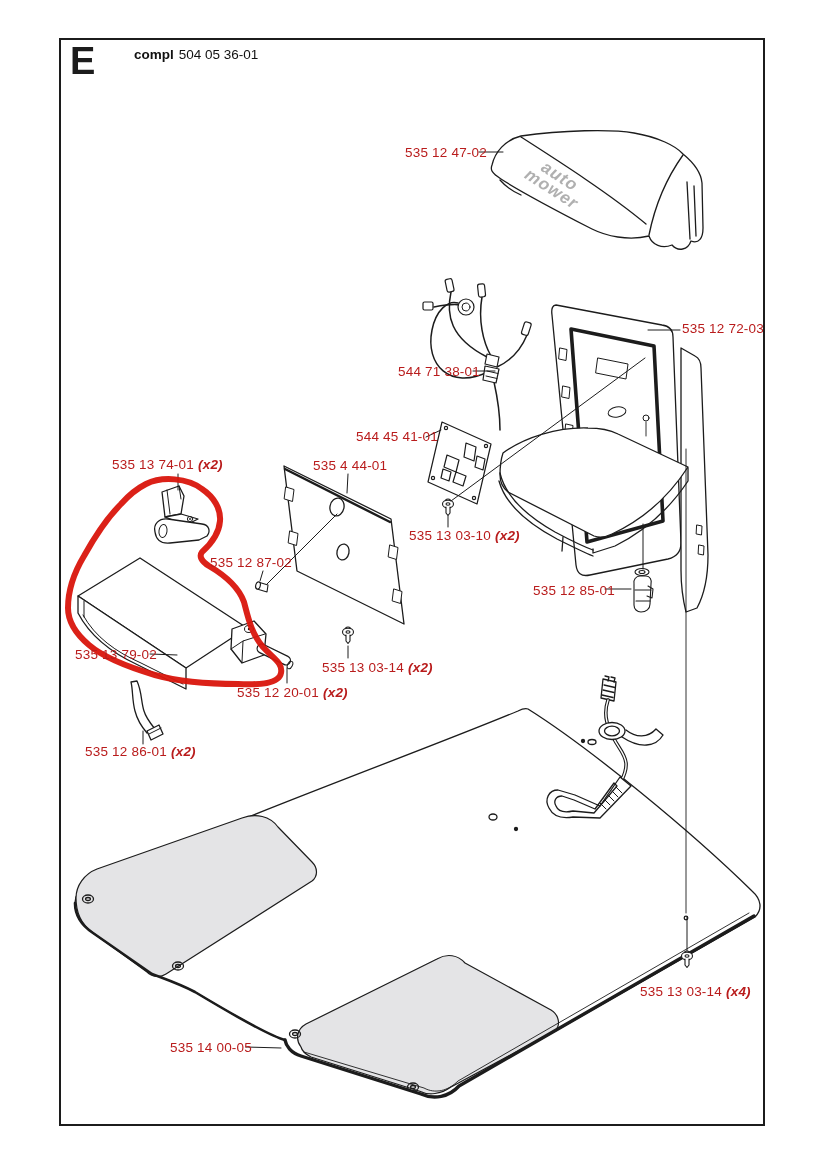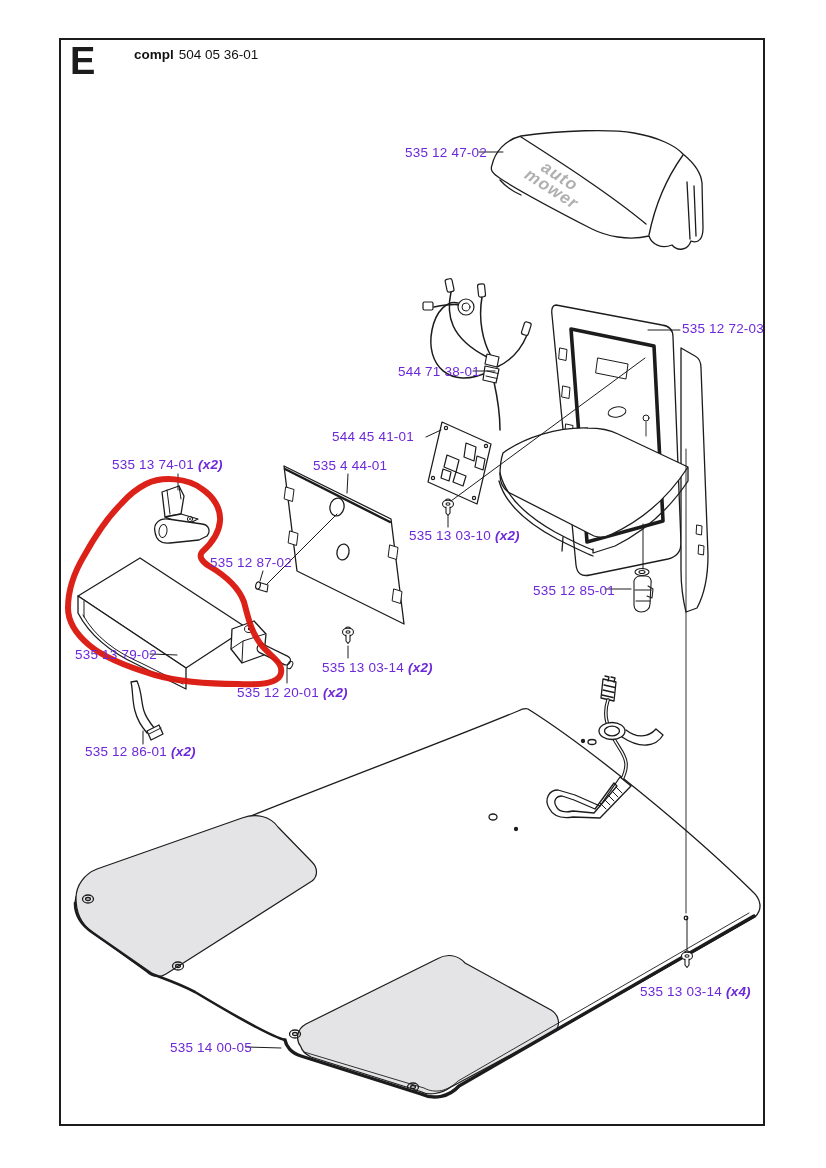--- a/index.html
+++ b/index.html
@@ -7,21 +7,21 @@
     position:relative;width:826px;height:1168px;background:#ffffff;
     font-family:"Liberation Sans",sans-serif;overflow:hidden;
   }
   #frame-border{
     position:absolute;left:59px;top:38px;width:706px;height:1088px;
     border:2px solid #1c1c1c;box-sizing:border-box;background:#fff;
   }
   #diagram-svg{position:absolute;left:0;top:0;}
   .plabel{
     position:absolute;white-space:nowrap;
-    font-size:13.5px;color:#6d28d9;letter-spacing:0.2px;
+    font-size:13.5px;color:#b91c1c;letter-spacing:0.2px;
   }
   .plabel .qty{font-weight:bold;margin-left:4px;font-style:italic;}
   #sheet-letter{
     position:absolute;left:70px;top:42px;font-size:38px;font-weight:bold;color:#1c1c1c;line-height:1;
   }
   #sheet-title{
     position:absolute;left:106px;top:47px;font-size:13.5px;color:#111;white-space:nowrap;margin-left:28px;
   }
   #sheet-title .compl{font-weight:bold;margin-right:5px;}
 </style>
@@ -243,21 +243,21 @@
       <path d="M687,951 L687,917"></path>
       <path d="M246,1047 L281,1048"></path>
     </g>
 
     <path stroke="#d9150c" stroke-width="6" opacity="0.95" d="M146,484 C162,476 188,478 202,489 C214,497 221,509 220,521 C219,534 211,544 202,552 C199,556 201,561 209,566 C226,576 239,588 244,602 C248,617 251,633 263,647 C274,659 283,663 281,673 C279,684 259,685 238,684 C211,684 180,682 155,675 C128,667 103,657 89,645 C76,634 68,622 68,608 C68,590 75,571 84,556 C94,538 106,519 121,504 C129,495 138,488 146,484 Z"></path>
   </svg>
 
   <div class="plabel" style="left:405px;top:145px"><span>535 12 47-02</span><span class="qty"></span></div>
   <div class="plabel" style="left:682px;top:321px"><span>535 12 72-03</span><span class="qty"></span></div>
   <div class="plabel" style="left:398px;top:364px"><span>544 71 38-01</span><span class="qty"></span></div>
-  <div class="plabel" style="left:332px;top:429px"><span>544 45 41-01</span><span class="qty"></span></div>
+  <div class="plabel" style="left:356px;top:429px"><span>544 45 41-01</span><span class="qty"></span></div>
   <div class="plabel" style="left:313px;top:458px"><span>535 4 44-01</span><span class="qty"></span></div>
   <div class="plabel" style="left:112px;top:457px"><span>535 13 74-01</span><span class="qty">(x2)</span></div>
   <div class="plabel" style="left:409px;top:528px"><span>535 13 03-10</span><span class="qty">(x2)</span></div>
   <div class="plabel" style="left:210px;top:555px"><span>535 12 87-02</span><span class="qty"></span></div>
   <div class="plabel" style="left:533px;top:583px"><span>535 12 85-01</span><span class="qty"></span></div>
   <div class="plabel" style="left:75px;top:647px"><span>535 13 79-02</span><span class="qty"></span></div>
   <div class="plabel" style="left:322px;top:660px"><span>535 13 03-14</span><span class="qty">(x2)</span></div>
   <div class="plabel" style="left:237px;top:685px"><span>535 12 20-01</span><span class="qty">(x2)</span></div>
   <div class="plabel" style="left:85px;top:744px"><span>535 12 86-01</span><span class="qty">(x2)</span></div>
   <div class="plabel" style="left:640px;top:984px"><span>535 13 03-14</span><span class="qty">(x4)</span></div>

